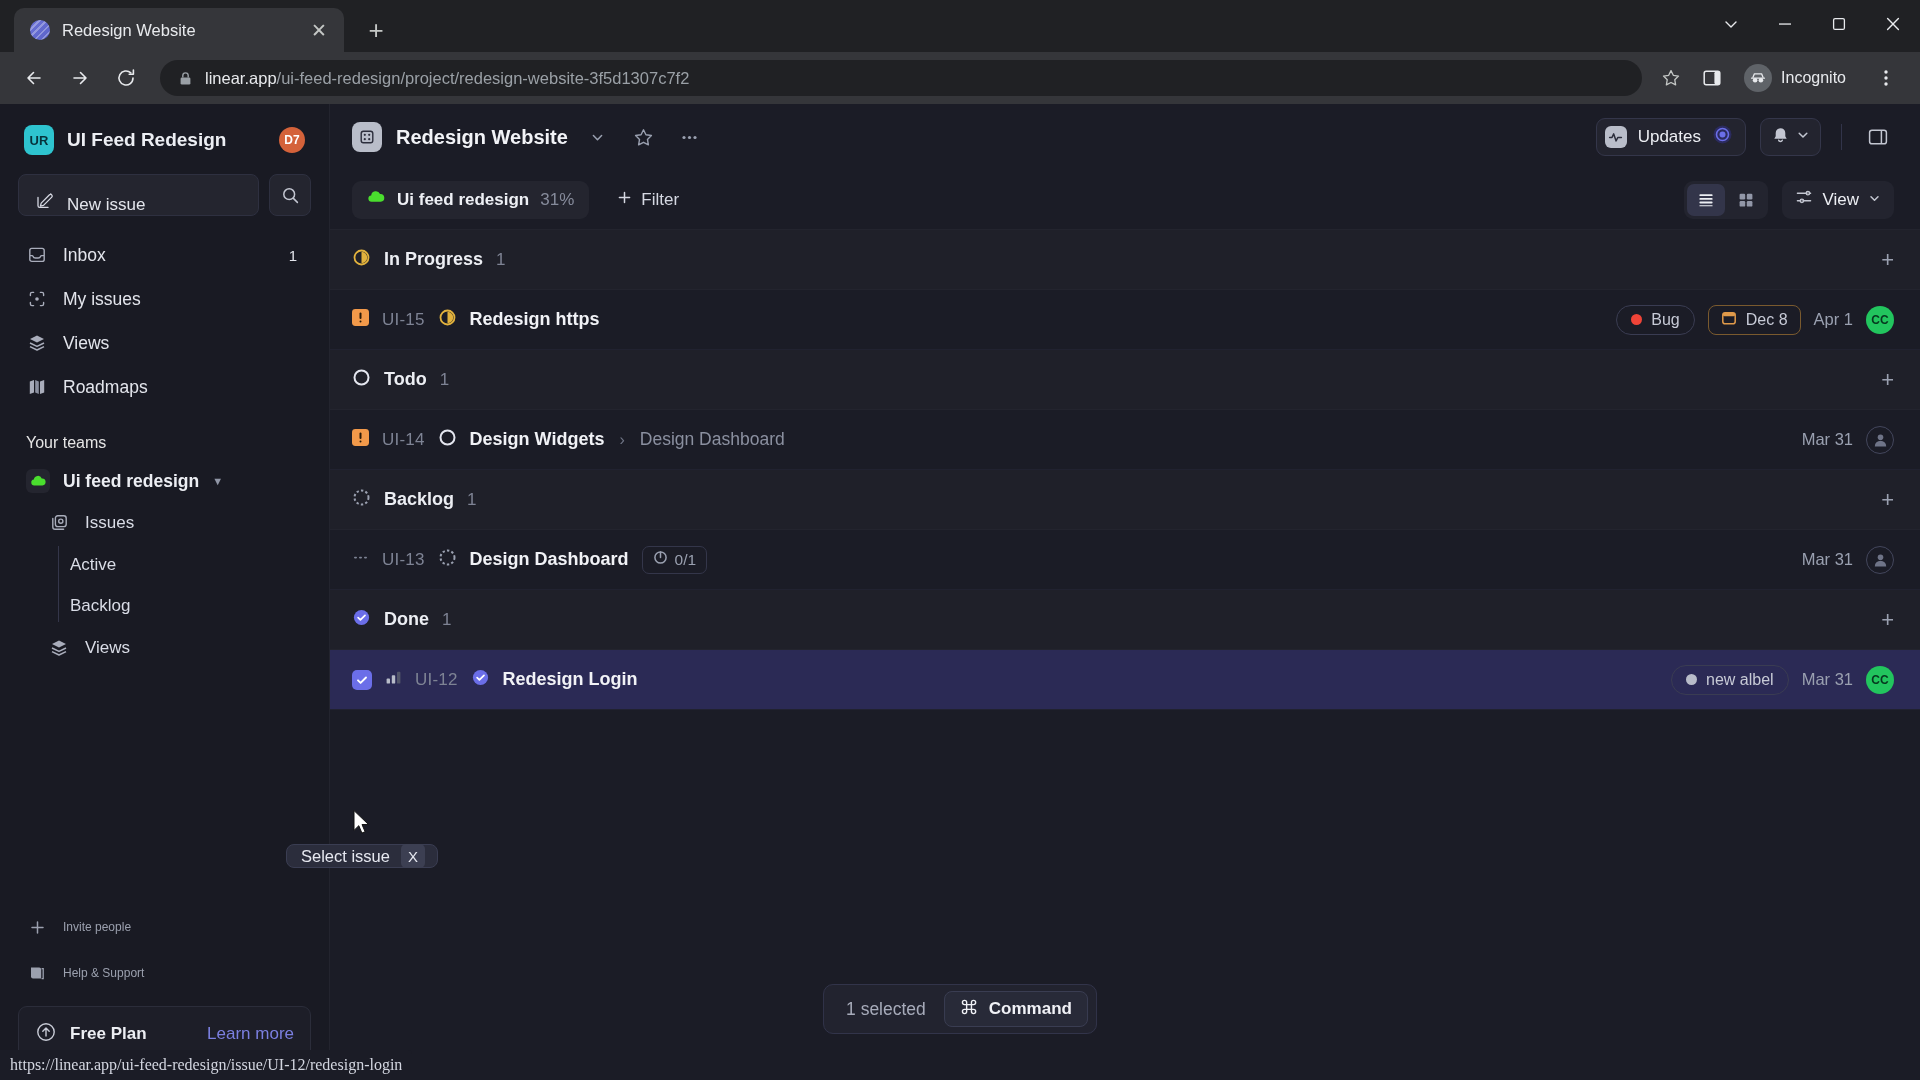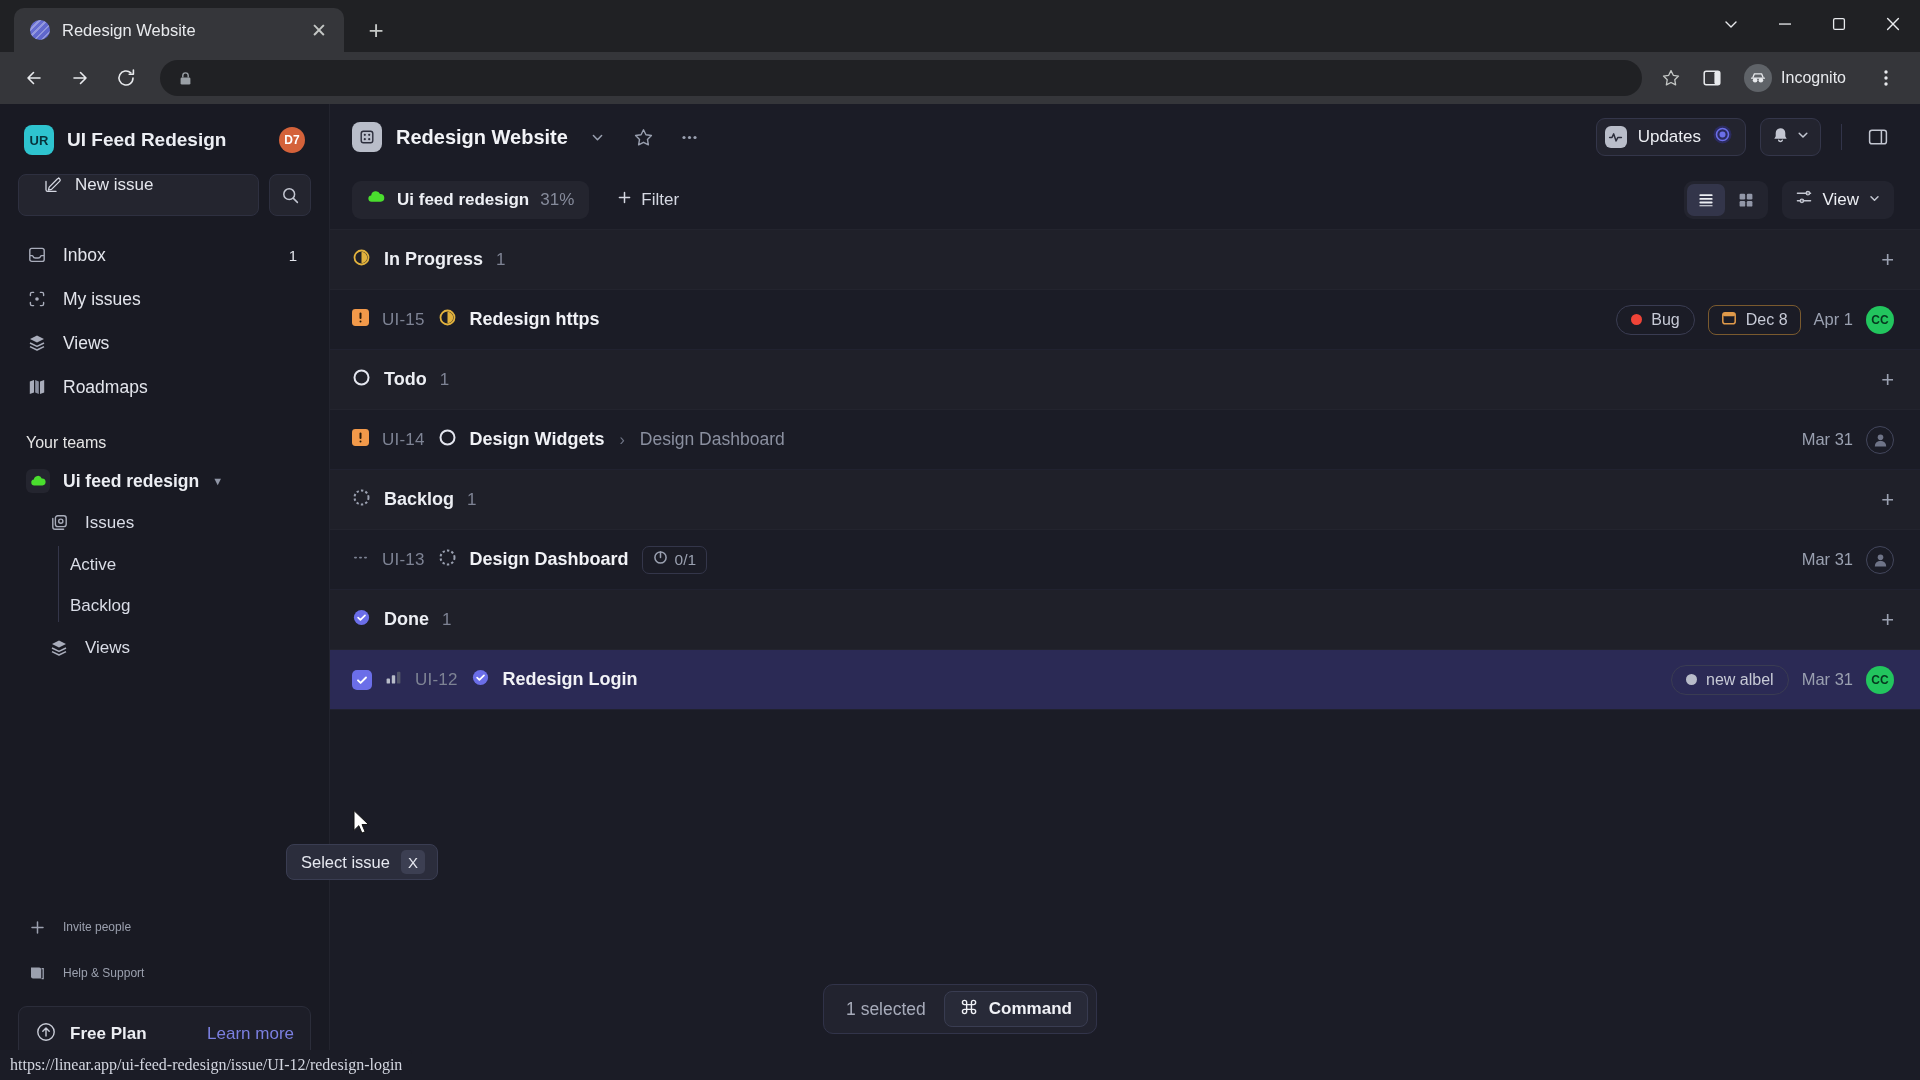--- a/index.html
+++ b/index.html
@@ -97,21 +97,21 @@
   }
   .ws-name { color: #eceef3; font-size: 19px; font-weight: 600; flex: 1; }
   .ws-avatar {
     width: 26px; height: 26px; border-radius: 50%; background: #d4623a;
     color: #fff; font-size: 12px; font-weight: 600;
     display: flex; align-items: center; justify-content: center; flex: none;
   }
   .action-row { display: flex; gap: 10px; margin-top: 6px; }
   .new-issue-btn {
     flex: 1; height: 42px; background: #24252f; border: 1px solid #2e3040;
-    border-radius: 8px; display: flex; align-items: flex-start; gap: 13px; padding: 0 24px;
+    border-radius: 8px; display: flex; align-items: flex-end; gap: 13px; padding: 0 16px;
     color: #e3e5ec; font-size: 17px;
   }
   .search-btn {
     width: 42px; height: 42px; background: #24252f; border: 1px solid #2e3040;
     border-radius: 8px; display: flex; align-items: center; justify-content: center;
     color: #c3c6d1; flex: none;
   }
   .nav-list { margin-top: 18px; display: flex; flex-direction: column; gap: 2px; }
   .nav-item {
     height: 42px; display: flex; align-items: center; gap: 15px;
@@ -261,21 +261,21 @@
   }
   .avatar-empty {
     width: 28px; height: 28px; border-radius: 50%; flex: none;
     border: 1px solid #43465c; display: flex; align-items: center; justify-content: center;
     color: #6f7487;
   }
 
   
   .tooltip {
     position: absolute; left: 286px; top: 740px;
-    height: 36px; background: #2b2d3c; border: 1px solid #3a3d52; border-radius: 8px;
+    height: 24px; background: #2b2d3c; border: 1px solid #3a3d52; border-radius: 8px;
     display: flex; align-items: center; gap: 11px; padding: 0 12px 0 14px;
     color: #e6e8f0; font-size: 16.5px; z-index: 40;
   }
   .kbd {
     min-width: 24px; height: 24px; background: #3c3f52; border-radius: 5px;
     display: flex; align-items: center; justify-content: center;
     color: #e6e8f0; font-size: 15px; padding: 0 6px;
   }
 
   
@@ -351,20 +351,21 @@
     <svg width="22" height="22" viewBox="0 0 22 22" fill="none">
         <path d="M18 11a7 7 0 11-2.2-5.1" stroke="#e8eaed" stroke-width="1.6" stroke-linecap="round"></path>
         <path d="M18.4 3v4.2h-4.2" stroke="#e8eaed" stroke-width="1.6" stroke-linecap="round" stroke-linejoin="round"></path>
       </svg>
   </div>
   <div class="omnibox">
     <svg width="15" height="15" viewBox="0 0 15 15">
         <rect x="2.6" y="6.4" width="9.8" height="7.2" rx="1.4" fill="#9aa0a6"></rect>
         <path d="M4.8 6.4V4.6a2.7 2.7 0 015.4 0v1.8" stroke="#9aa0a6" stroke-width="1.4" fill="none"></path>
       </svg>
+    <div class="omnibox-url"><b>linear.app</b><span>/ui-feed-redesign/project/redesign-website-3f5d1307c7f2</span></div>
   </div>
   <div class="star-btn">
     <svg width="20" height="20" viewBox="0 0 20 20" fill="none">
         <path d="M10 2.6l2.3 4.7 5.2.76-3.75 3.66.89 5.18L10 14.45l-4.64 2.45.89-5.18L2.5 8.06l5.2-.76L10 2.6z" stroke="#c4c7c5" stroke-width="1.3" stroke-linejoin="round"></path>
       </svg>
   </div>
   <div class="tb-icon">
     <svg width="20" height="20" viewBox="0 0 20 20" fill="none">
         <rect x="2.2" y="3.2" width="15.6" height="13.6" rx="2" stroke="#e8eaed" stroke-width="1.5"></rect>
         <rect x="12.4" y="3.2" width="5.4" height="13.6" rx="2" fill="#e8eaed"></rect>

